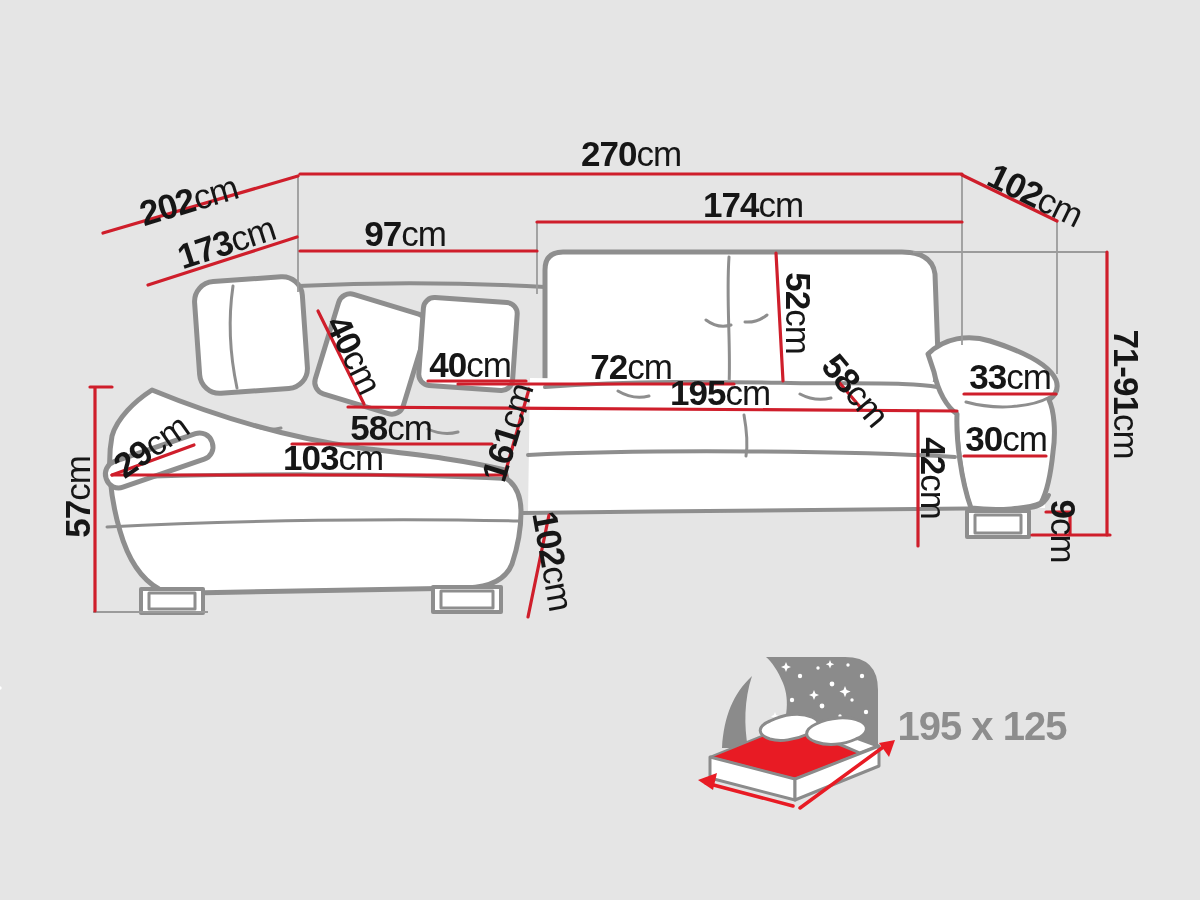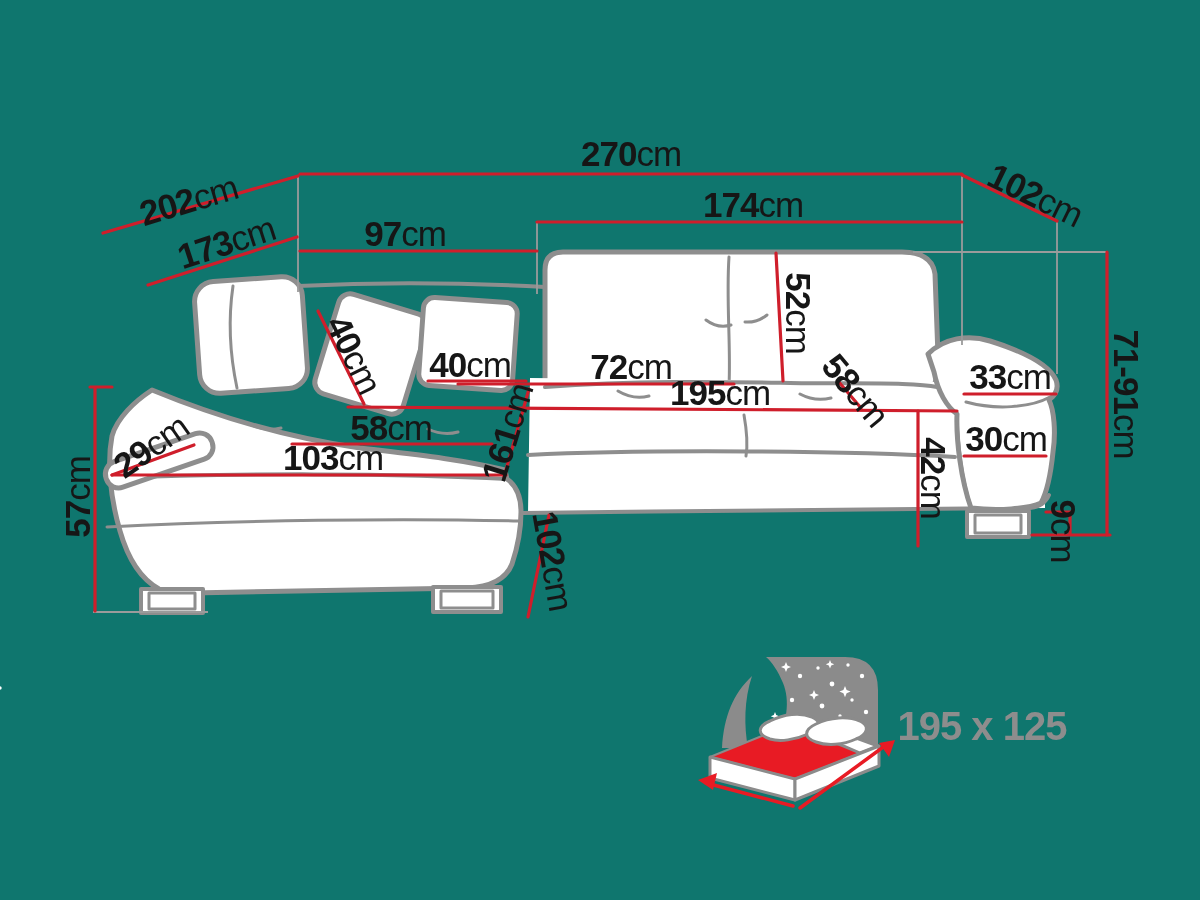--- a/index.html
+++ b/index.html
@@ -1,16 +1,16 @@
 <!DOCTYPE html>
 <html><head>
 <meta charset="utf-8">
 <style>
   html,body { margin:0; padding:0; background:#ffffff; }
-  .stage { width:1200px; height:900px; position:relative; background:#0f766e; overflow:hidden; }
+  .stage { width:1200px; height:900px; position:relative; background:#e5e5e5; overflow:hidden; }
   svg { display:block; }
 
   
   .outline   { fill:#ffffff; stroke:#8e8e8e; stroke-width:5; stroke-linejoin:round; stroke-linecap:round; }
   .fillonly  { fill:#ffffff; stroke:none; }
   .seam      { fill:none; stroke:#8e8e8e; stroke-width:4;   stroke-linecap:round; }
   .seam-thin { fill:none; stroke:#8e8e8e; stroke-width:3;   stroke-linecap:round; }
   .ext       { fill:none; stroke:#9b9b9b; stroke-width:1.8; }
   .red       { fill:none; stroke:#cf1e2b; stroke-width:3.2; stroke-linecap:round; }
   .foot      { fill:#ffffff; stroke:#8e8e8e; stroke-width:4; stroke-linejoin:round; }

